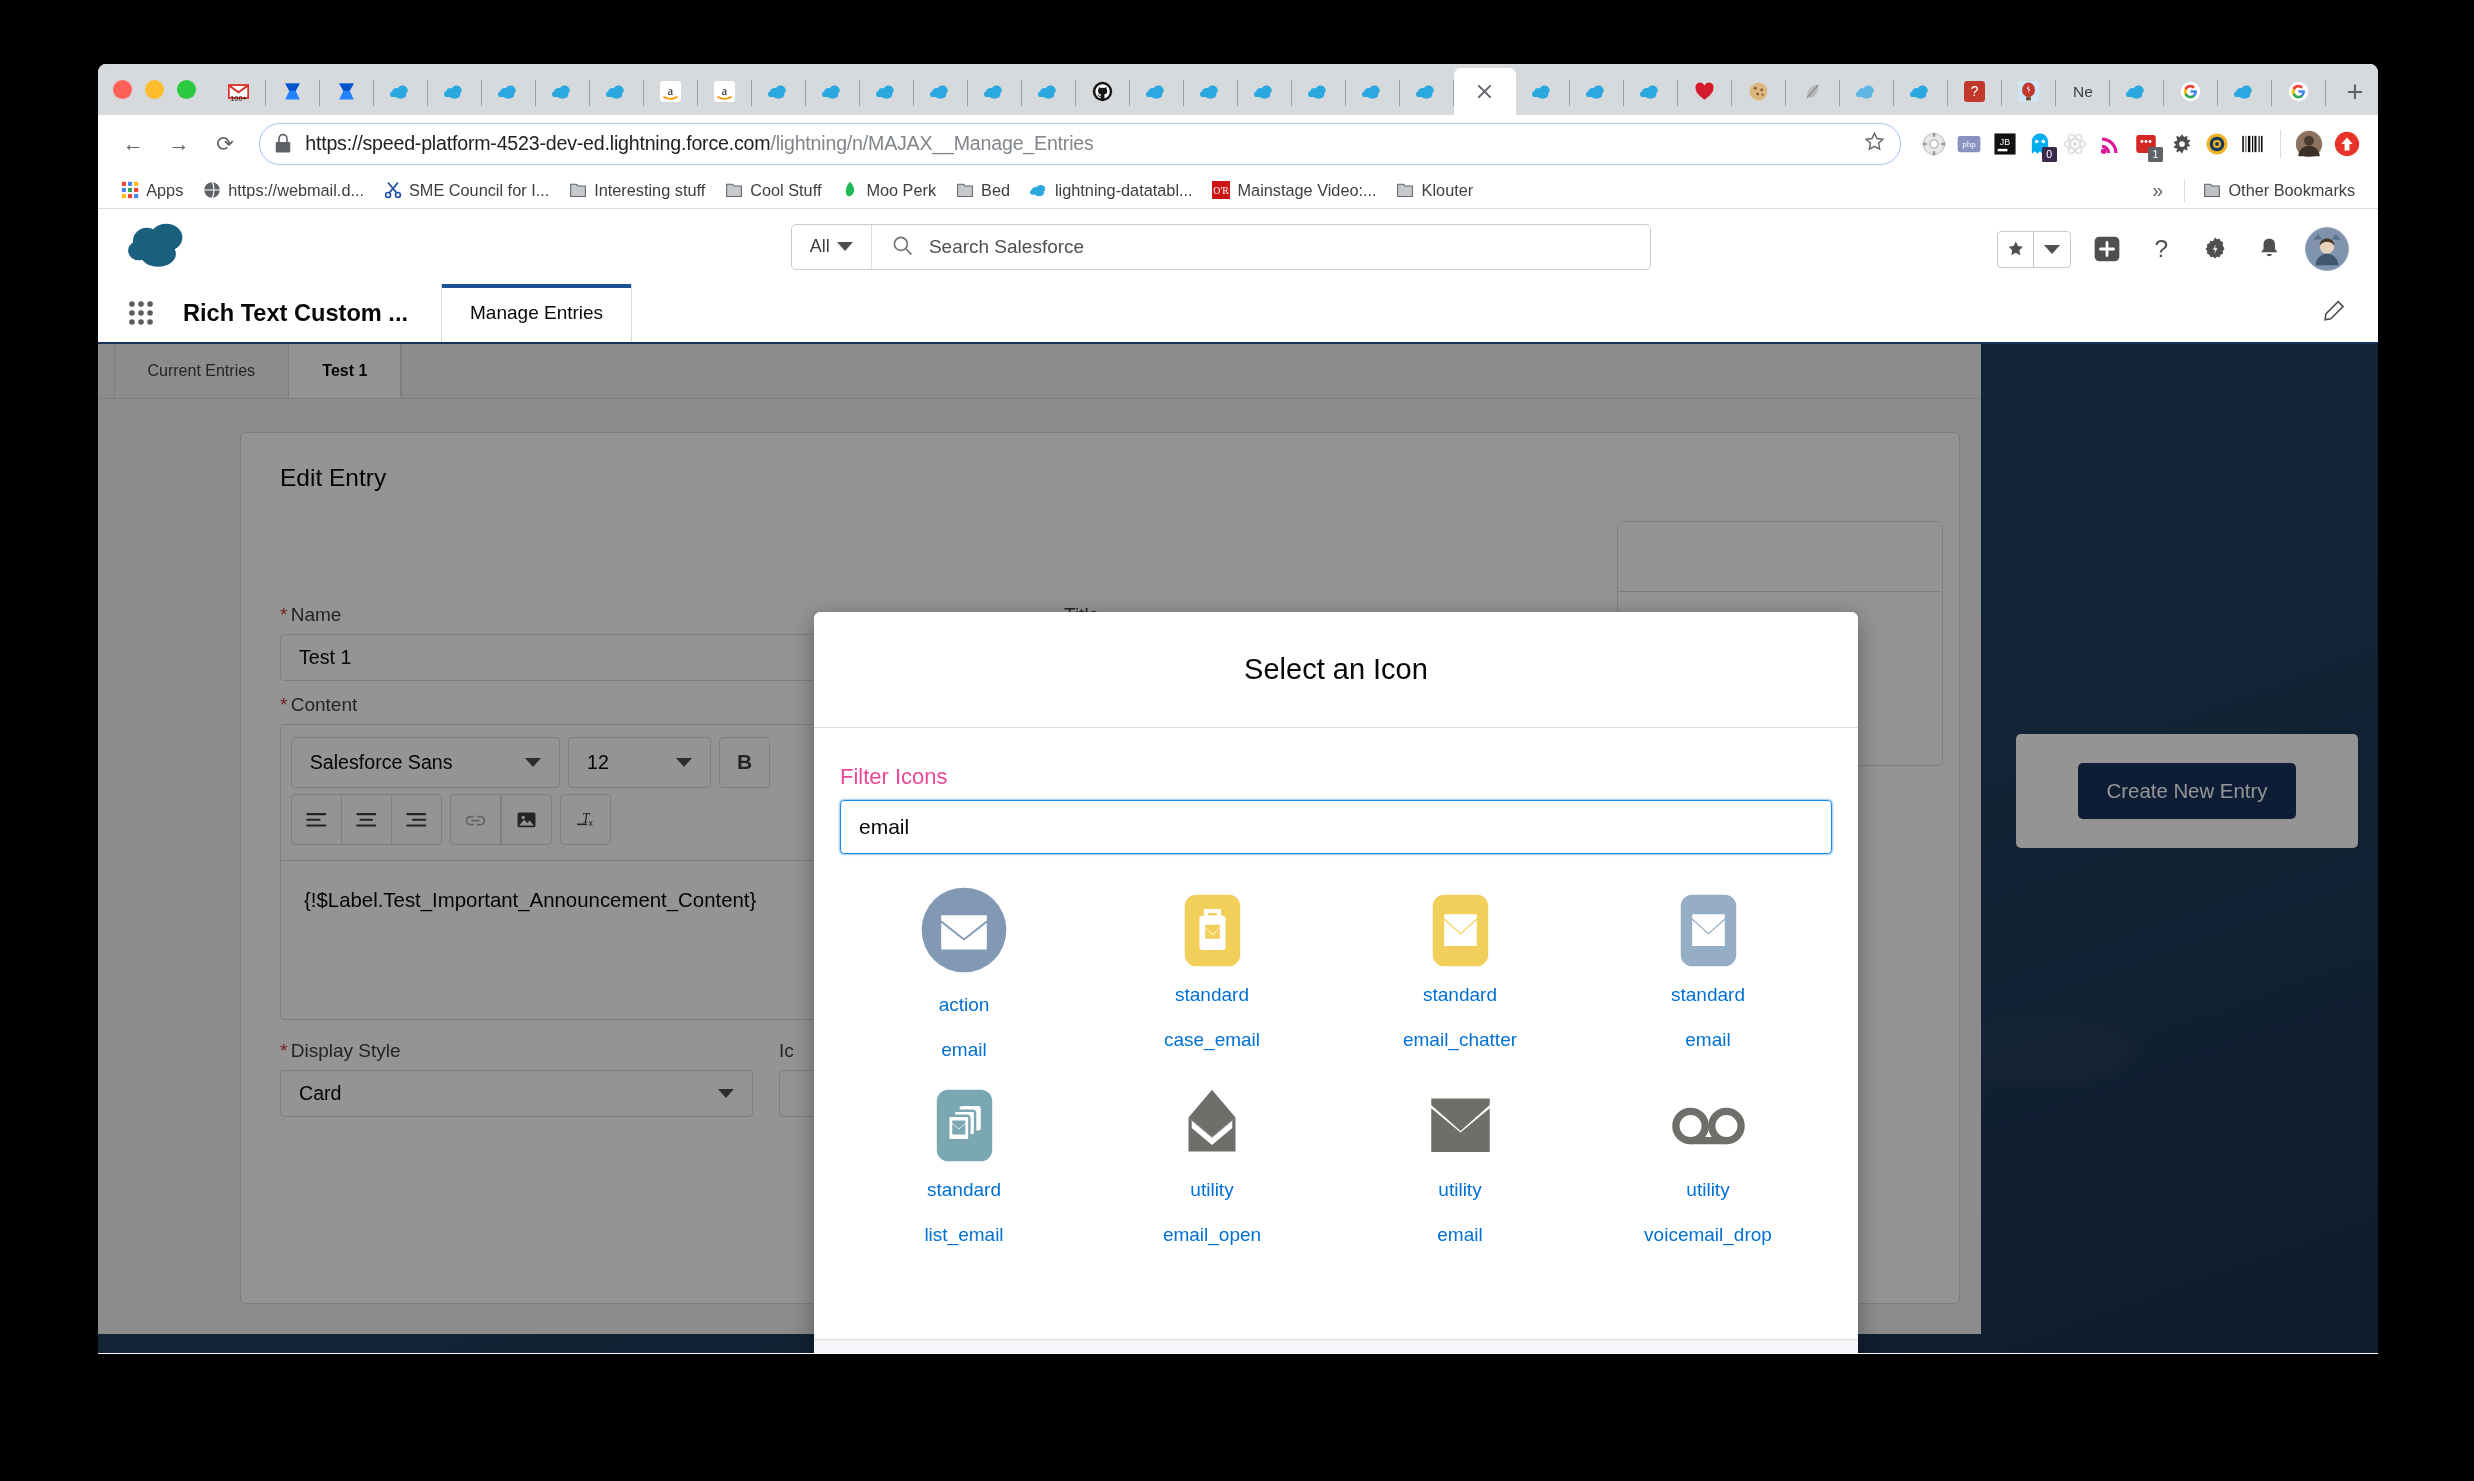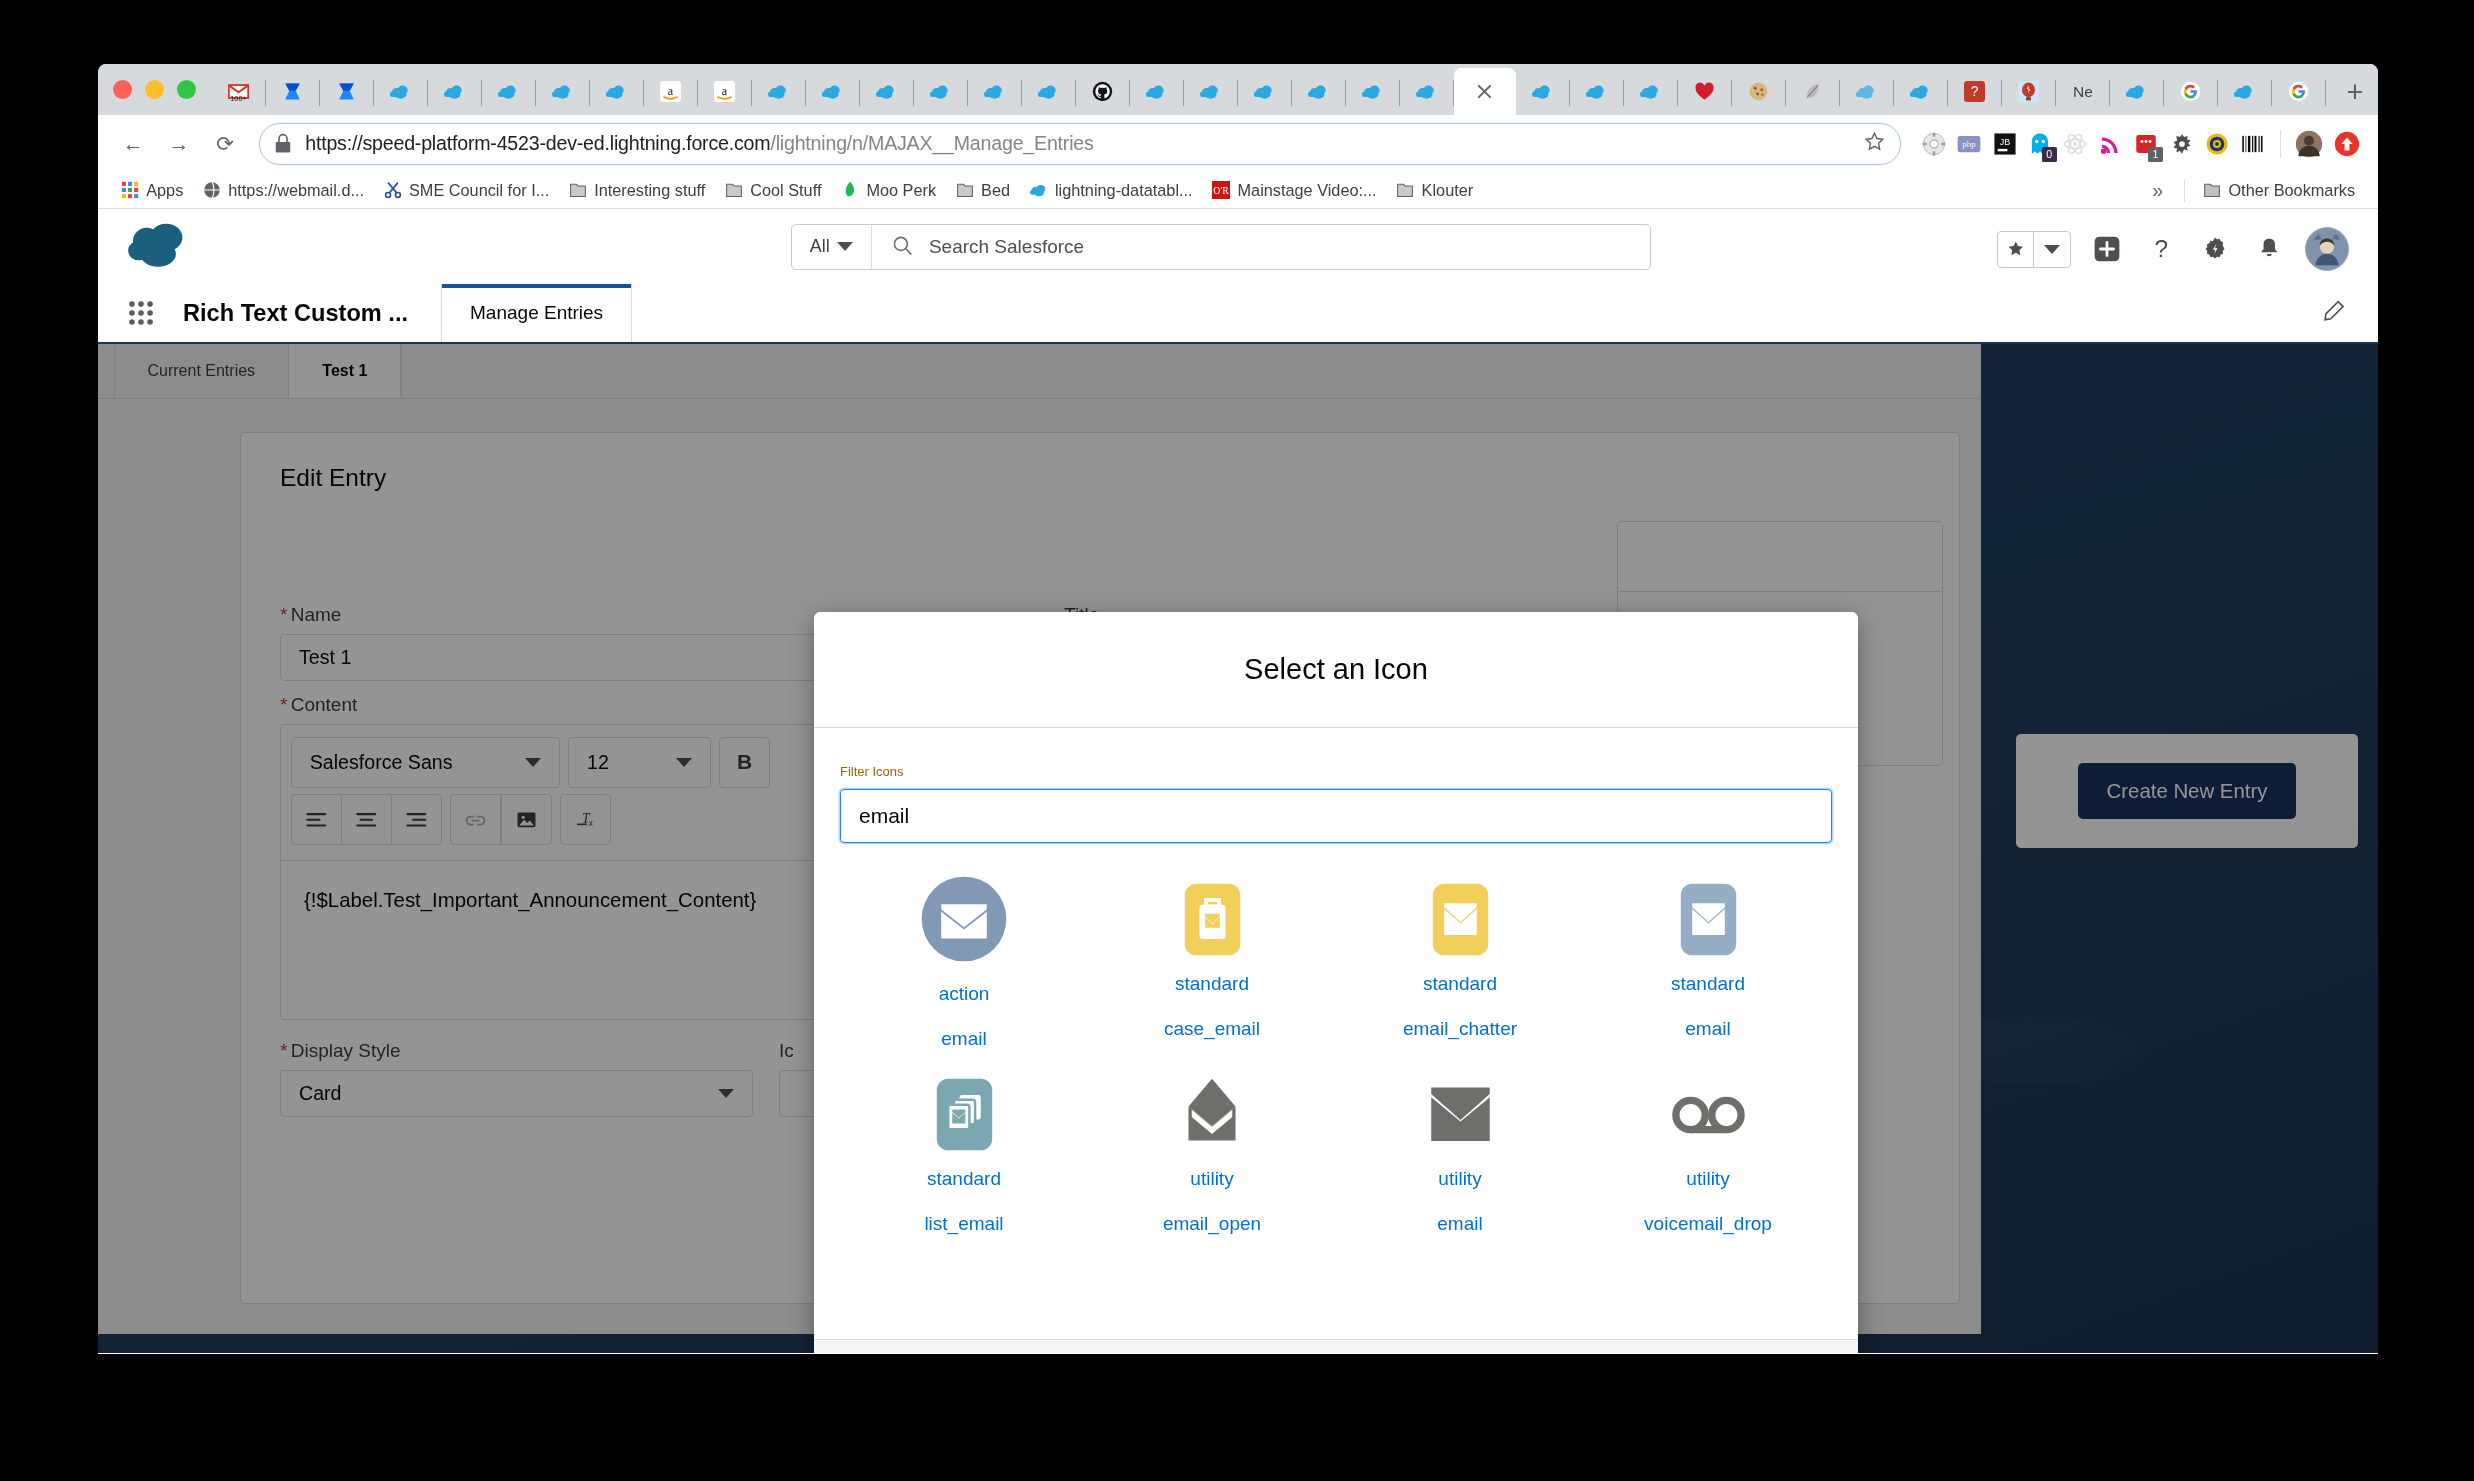--- a/index.html
+++ b/index.html
@@ -357,21 +357,21 @@
     overflow: hidden;
   }
   #modal-header {
     height: 116px;
     display: flex; align-items: center; justify-content: center;
     border-bottom: 0.8px solid #dddbda;
     background: #ffffff;
   }
   #modal-title { font-size: 29px; color: #080707; }
   #modal-body { flex: 1; padding: 36px 26px 0 26px; overflow: hidden; }
-  #filter-label { font-size: 13px; color: #a16207; margin-bottom: 9.8px; }
+  #filter-label { font-size: 22px; color: #ec4899; margin-bottom: 9.8px; }
   #filter-input {
     width: 100%; height: 54px;
     border: 1.6px solid #1589ee; border-radius: 4.1px;
     box-shadow: 0 0 2.4px #0070d2;
     display: flex; align-items: center; padding: 0 18px;
     font-size: 21px; color: #080707;
   }
   #icon-grid {
     margin-top: 26px;
     display: grid;

